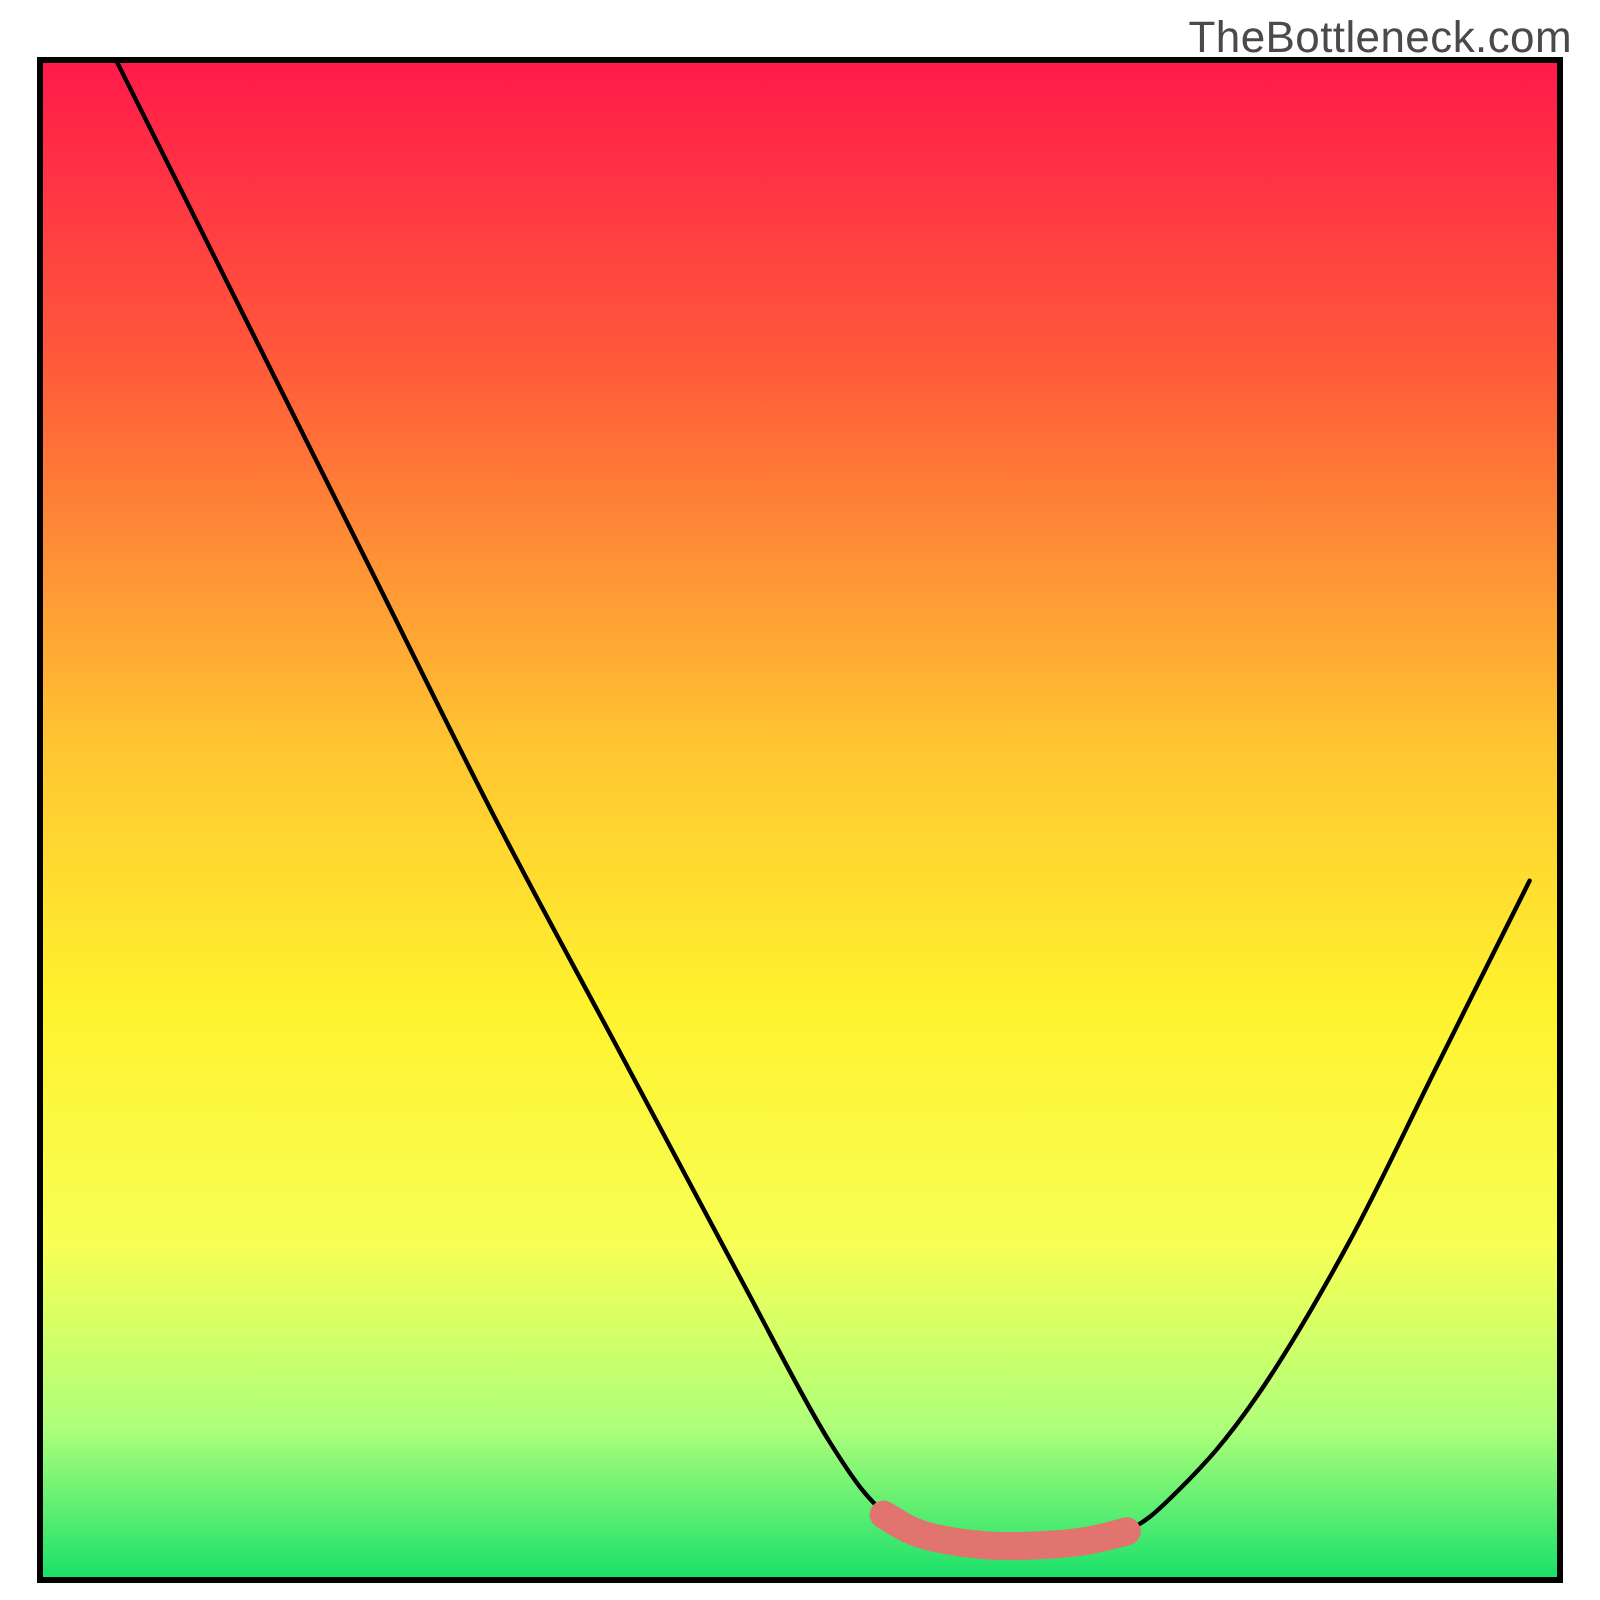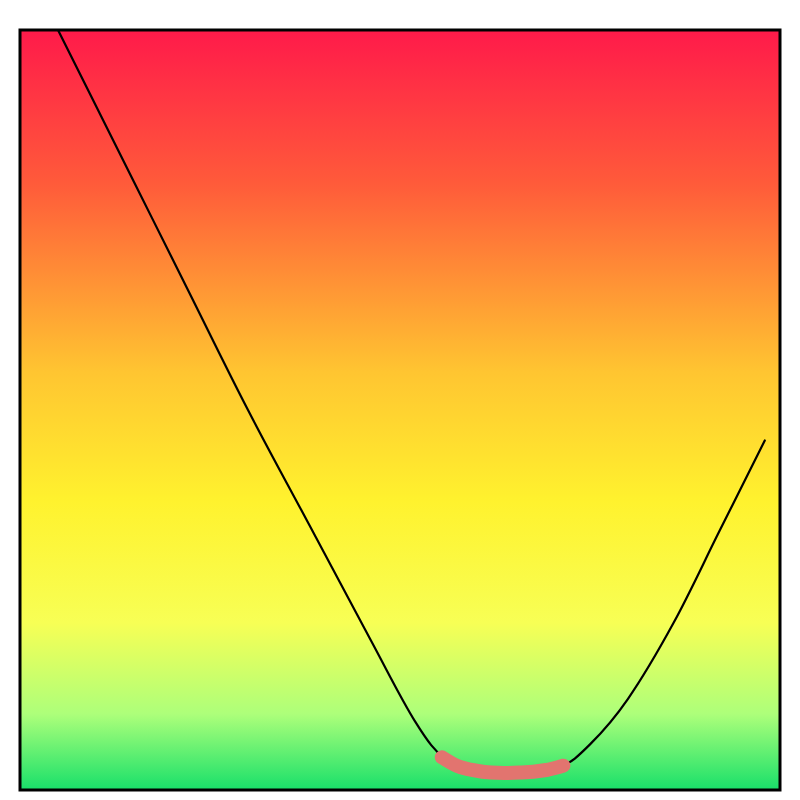--- a/index.html
+++ b/index.html
@@ -25,20 +25,21 @@
     letter-spacing: 0.2px;
   }
   svg {
     display: block;
   }
 </style>
 </head>
 <body>
 
 <div class="chart-container">
+  <div class="attribution">TheBottleneck.com</div>
   <svg id="chart-svg" width="800" height="800" viewBox="0 0 800 800">
     <defs>
       <linearGradient id="bg-grad" x1="0" y1="0" x2="0" y2="1">
           <stop offset="0%" stop-color="#ff1a4a"></stop>
           <stop offset="20%" stop-color="#ff5a3a"></stop>
           <stop offset="45%" stop-color="#ffc531"></stop>
           <stop offset="62%" stop-color="#fff22e"></stop>
           <stop offset="78%" stop-color="#f7ff55"></stop>
           <stop offset="90%" stop-color="#adff7a"></stop>
           <stop offset="100%" stop-color="#18e06a"></stop>

